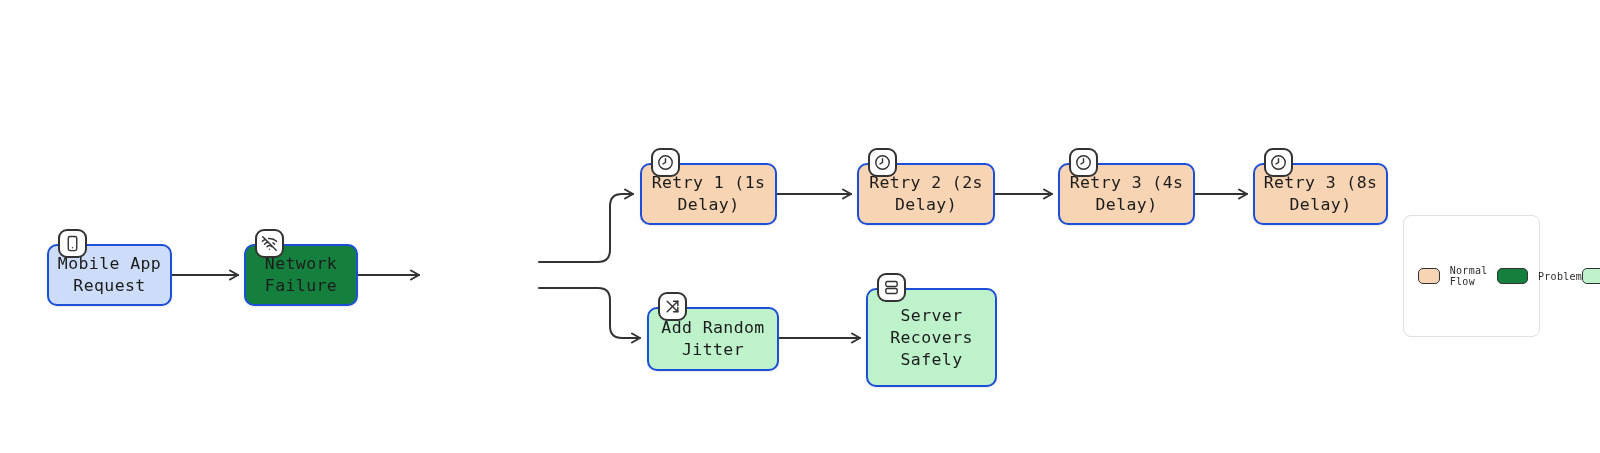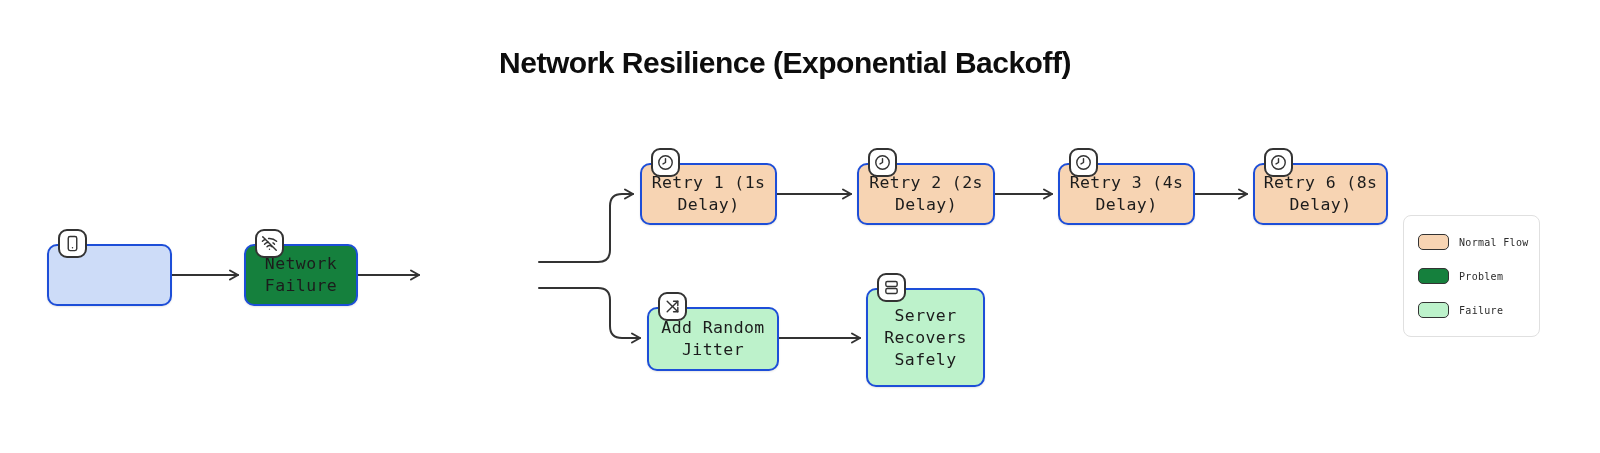--- a/index.html
+++ b/index.html
@@ -71,35 +71,35 @@
 
   
   #node-mobile   { left: 47px;   top: 244px; width: 125px; height: 62px; }
   #node-failure  { left: 244px;  top: 244px; width: 114px; height: 62px; }
   #node-strategy { left: 425px;  top: 244px; width: 114px; height: 62px; }
   #node-retry1   { left: 640px;  top: 163px; width: 137px; height: 62px; }
   #node-retry2   { left: 857px;  top: 163px; width: 138px; height: 62px; align-items: center; }
   #node-retry3   { left: 1058px; top: 163px; width: 137px; height: 62px; }
   #node-retry4   { left: 1253px; top: 163px; width: 135px; height: 62px; }
   #node-jitter   { left: 647px;  top: 307px; width: 132px; height: 64px; }
-  #node-server   { left: 866px;  top: 288px; width: 119px; height: 99px; }
+  #node-server   { left: 866px;  top: 288px; width: 131px; height: 99px; }
 
   
   .legend {
     position: absolute;
     left: 1403px;
     top: 215px;
     width: 137px;
     height: 122px;
     box-sizing: border-box;
     background: #ffffff;
     border: 1px solid #e0e0e0;
     border-radius: 8px;
     display: flex;
-    flex-direction: column;
+    flex-direction: row;
     justify-content: space-evenly;
     padding-left: 14px;
   }
   .legend-row { display: flex; align-items: center; gap: 10px; }
   .swatch {
     width: 31px;
     height: 16px;
     box-sizing: border-box;
     border: 1.5px solid #333333;
     border-radius: 5px;
@@ -108,21 +108,20 @@
     font-size: 10px;
     letter-spacing: 0.3px;
     color: #2b2b2b;
   }
 </style>
 </head>
 <body>
 
 <div class="canvas">
 
-  <div class="diagram-title">Network Resilience (Exponential Backoff)</div>
 
   <svg class="edges" width="1600" height="453" viewBox="0 0 1600 453">
     <defs>
       <marker id="arrow" markerUnits="userSpaceOnUse" markerWidth="12" markerHeight="12" viewBox="0 0 12 12" refX="10" refY="6" orient="auto">
         <path d="M2 1.5 L10 6 L2 10.5" fill="none" stroke="#333333" stroke-width="2" stroke-linecap="round" stroke-linejoin="round"></path>
       </marker>
     </defs>
     <g fill="none" stroke="#333333" stroke-width="2" stroke-linecap="round">
       <path d="M172 275 H238" marker-end="url(#arrow)"></path>
       <path d="M358 275 H419" marker-end="url(#arrow)"></path>
@@ -135,20 +134,22 @@
     </g>
   </svg>
 
   <div class="node fill-request" id="node-mobile">
     <div class="badge">
       <svg width="17" height="17" viewBox="0 0 24 24" fill="none" stroke="#333333" stroke-width="2" stroke-linecap="round" stroke-linejoin="round">
         <rect x="6" y="2" width="12" height="20" rx="2.5"></rect>
           <line x1="12" y1="18" x2="12.01" y2="18"></line>
       </svg>
     </div>
+    <span class="node-label">Mobile App
+Request</span>
   </div>
 
   <div class="node fill-problem" id="node-failure">
     <div class="badge">
       <svg width="17" height="17" viewBox="0 0 24 24" fill="none" stroke="#333333" stroke-width="2" stroke-linecap="round" stroke-linejoin="round">
         <path d="M8.5 16.5a5 5 0 0 1 7 0"></path>
         <path d="M2 8.82a15 15 0 0 1 4.17-2.65"></path>
         <path d="M10.66 5c4.01-.36 8.14.9 11.34 3.76"></path>
         <path d="M16.85 11.25a10 10 0 0 1 2.22 1.68"></path>
         <path d="M5 13a10 10 0 0 1 5.24-2.76"></path>
@@ -194,21 +195,21 @@
 Delay)</span>
   </div>
 
   <div class="node fill-normal" id="node-retry4">
     <div class="badge">
       <svg width="17" height="17" viewBox="0 0 24 24" fill="none" stroke="#333333" stroke-width="2" stroke-linecap="round" stroke-linejoin="round">
         <circle cx="12" cy="12" r="9.5"></circle>
           <polyline points="12 6.5 12 12 8.5 14"></polyline>
       </svg>
     </div>
-    <span class="node-label">Retry 6 (8s
+    <span class="node-label">Retry 3 (8s
 Delay)</span>
   </div>
 
   <div class="node fill-solution" id="node-jitter">
     <div class="badge">
       <svg width="17" height="17" viewBox="0 0 24 24" fill="none" stroke="#333333" stroke-width="2" stroke-linecap="round" stroke-linejoin="round">
         <line x1="4.5" y1="19.5" x2="19.5" y2="4.5"></line>
         <polyline points="13.5 4.5 19.5 4.5 19.5 10.5"></polyline>
         <line x1="4.5" y1="4.5" x2="19.5" y2="19.5"></line>
         <polyline points="19.5 13.5 19.5 19.5 13.5 19.5"></polyline>

